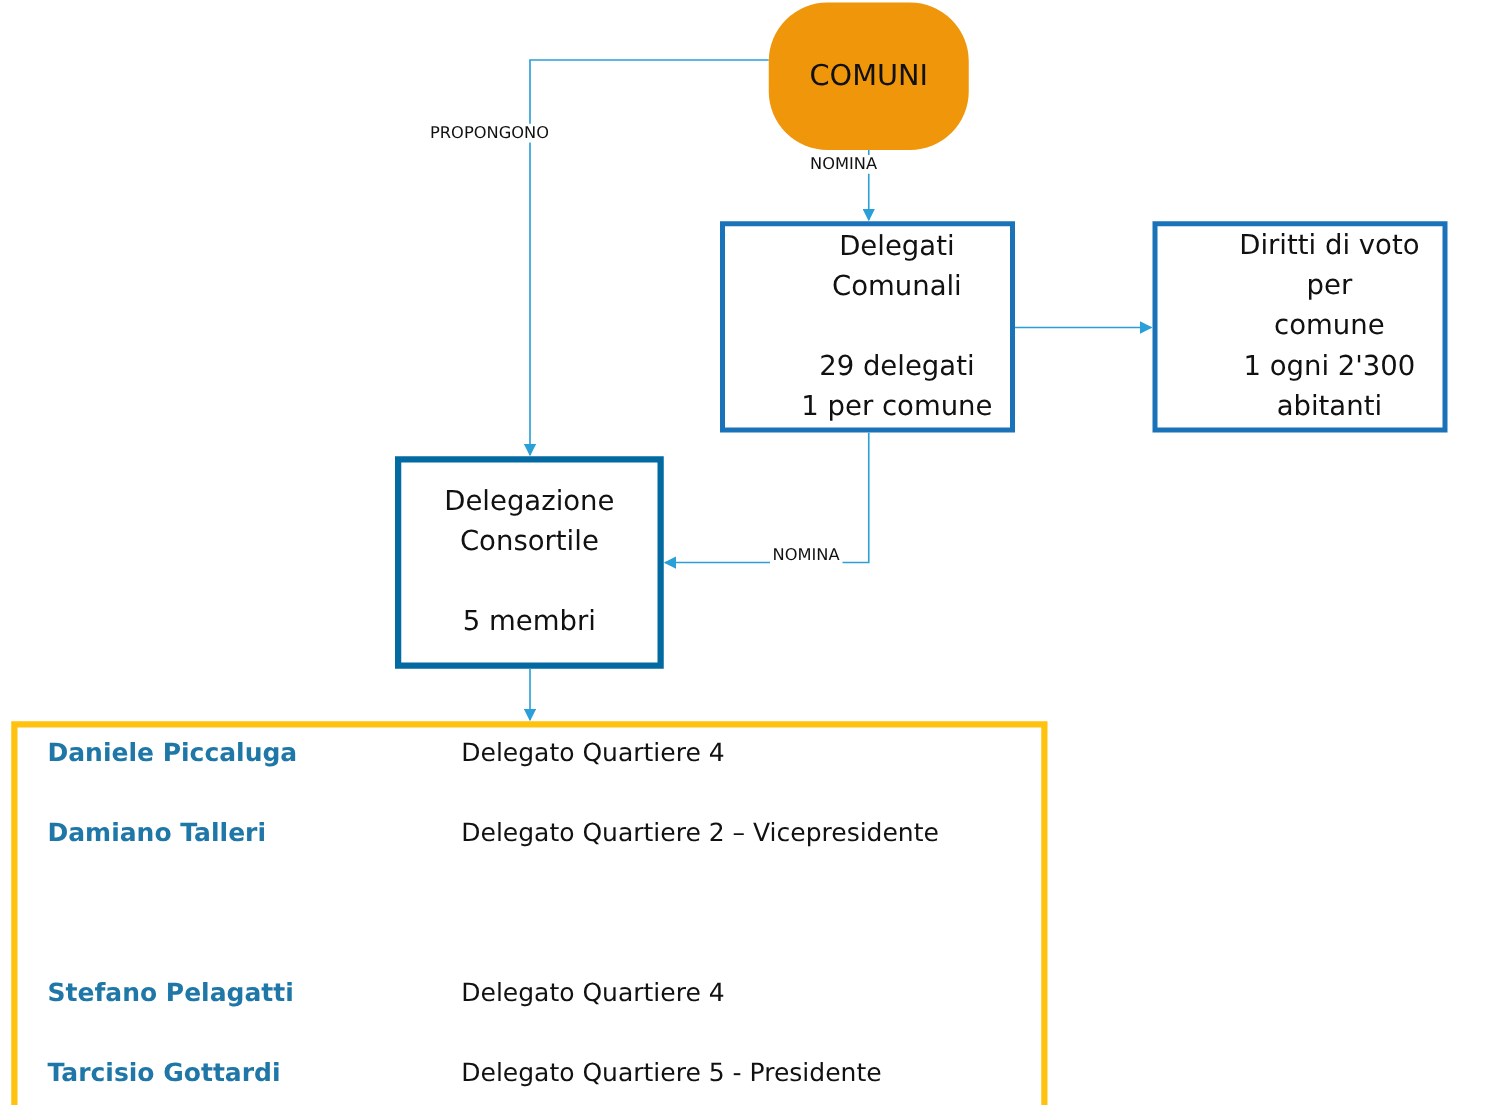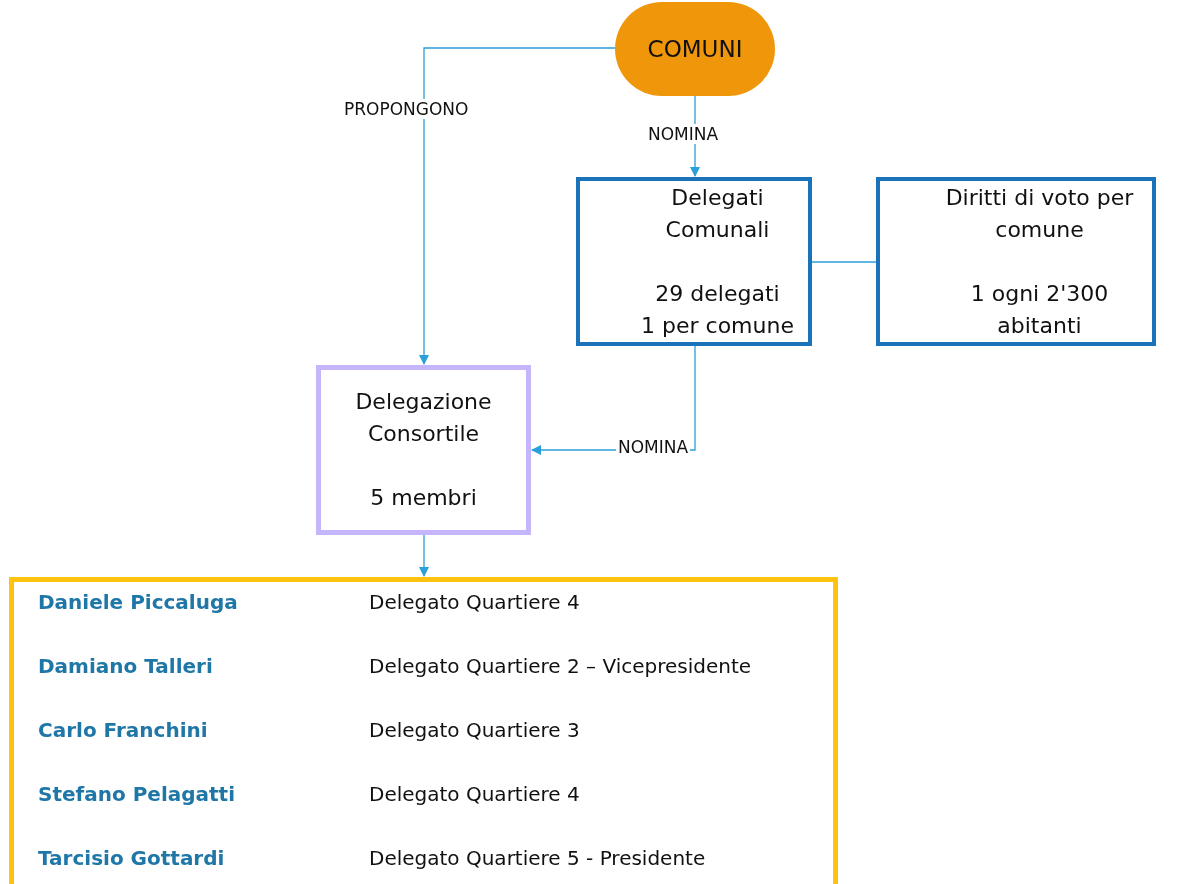--- a/index.html
+++ b/index.html
@@ -1,29 +1,29 @@
 <!DOCTYPE html>
 <html><head>
   <meta charset="utf-8">
   <style>
     html, body { margin: 0; padding: 0; background: #ffffff; }
     body { width: 1204px; height: 884px; position: relative; overflow: hidden;
            font-family: "DejaVu Sans", "Liberation Sans", sans-serif; color: #111; }
     svg.connectors { position: absolute; left: 0; top: 0; width: 1204px; height: 884px; }
     .node { position: absolute; box-sizing: border-box; display: flex; flex-direction: column;
             align-items: center; justify-content: center; text-align: center; background: #fff; }
-    .pill { left: 615px; top: 2px; width: 160px; height: 94px; border-radius: 47px;
+    .pill { left: 615px; top: 2px; width: 160px; height: 118px; border-radius: 47px;
             background: #f0960a; font-size: 23px; color: #111; }
     .blue-box { border: 4px solid #1a73b8; font-size: 22px; line-height: 32px; padding-left: 47px; }
     .delegati { left: 576px; top: 177px; width: 236px; height: 169px; }
-    .diritti { left: 876px; top: 177px; width: 280px; height: 169px; }
-    .gold-box { border: 5px solid #c4b5fd; font-size: 22px; line-height: 32px; justify-content: center; }
+    .diritti { left: 922px; top: 177px; width: 236px; height: 169px; }
+    .gold-box { border: 5px solid #0369a1; font-size: 22px; line-height: 32px; justify-content: center; }
     .delegazione { left: 316px; top: 365px; width: 215px; height: 170px; }
     .spacer { height: 32px; }
-    .label { position: absolute; font-size: 17px; background: #fff; padding: 0 2px; color: #111; }
+    .label { position: absolute; font-size: 13px; background: #fff; padding: 0 2px; color: #111; }
     .members { position: absolute; left: 9px; top: 577px; width: 829px; height: 359px;
                box-sizing: border-box; border: 5px solid #ffc20e; }
     .member-row { position: absolute; left: 0; width: 100%; height: 32px; display: flex; align-items: center; }
     .member-name { position: absolute; left: 24px; font-family: "DejaVu Sans", sans-serif; font-weight: bold;
                    font-size: 20px; color: #1f77a8; white-space: nowrap; }
     .member-role { position: absolute; left: 355px; font-size: 20px; color: #111; white-space: nowrap; }
   </style>
 </head>
 <body>
 
@@ -71,24 +71,20 @@
 
 <div class="members">
   <div class="member-row" style="top:4px;">
     <span class="member-name">Daniele Piccaluga</span>
     <span class="member-role">Delegato Quartiere 4</span>
   </div>
   <div class="member-row" style="top:68px;">
     <span class="member-name">Damiano Talleri</span>
     <span class="member-role">Delegato Quartiere 2 – Vicepresidente</span>
   </div>
-  <div class="member-row" style="top:132px;">
-    <span class="member-name">Carlo Franchini</span>
-    <span class="member-role">Delegato Quartiere 3</span>
-  </div>
   <div class="member-row" style="top:196px;">
     <span class="member-name">Stefano Pelagatti</span>
     <span class="member-role">Delegato Quartiere 4</span>
   </div>
   <div class="member-row" style="top:260px;">
     <span class="member-name">Tarcisio Gottardi</span>
     <span class="member-role">Delegato Quartiere 5 - Presidente</span>
   </div>
 </div>
 

